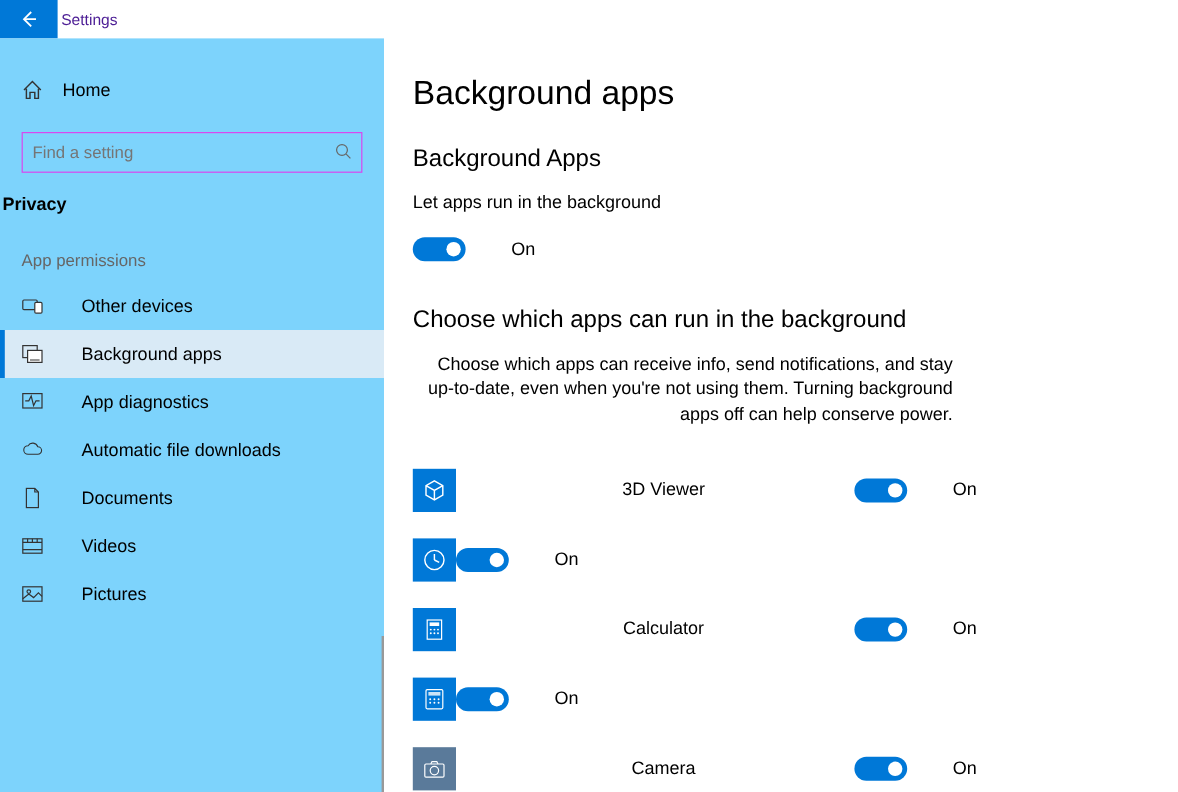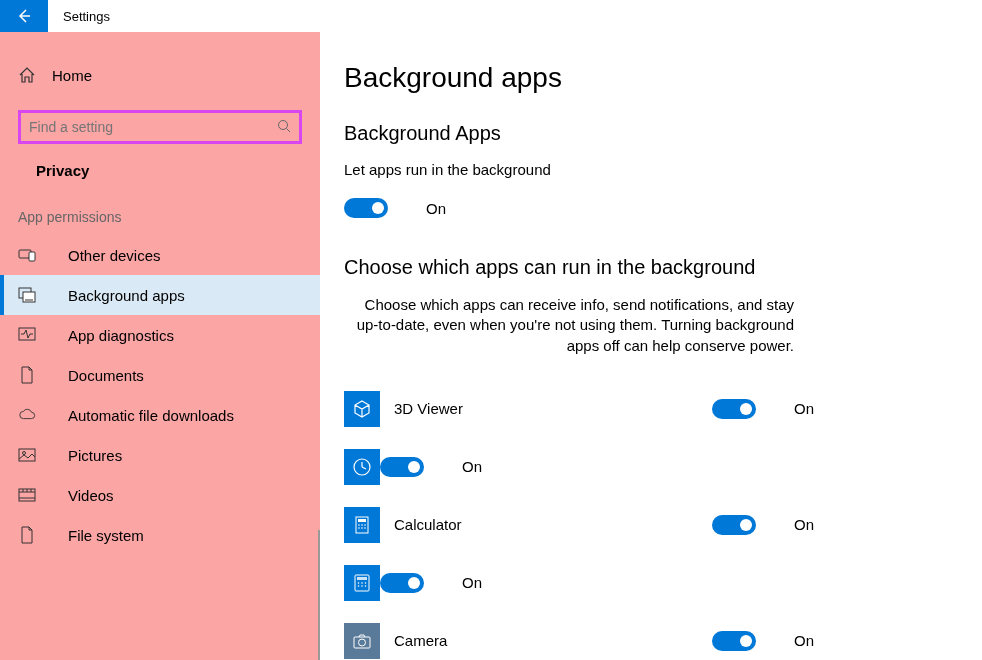--- a/index.html
+++ b/index.html
@@ -21,64 +21,64 @@
   .back-btn {
     width: 48px;
     height: 32px;
     background: #0078d7;
     display: flex;
     align-items: center;
     justify-content: center;
     color: #fff;
   }
   .title-text {
-    padding-left: 15px;
+    padding-left: 3px;
     font-size: 13px;
-    color: #000000;
+    color: #4c1d95;
   }
   .layout {
     display: flex;
     height: calc(100% - 32px);
   }
   .sidebar {
     width: 320px;
     padding-top: 26px;
-    background: #fca5a5;
+    background: #7dd3fc;
     border-right: none;
     position: relative;
   }
   .home-row {
     display: flex;
     align-items: center;
     padding: 8px 18px;
     gap: 16px;
     margin-bottom: 18px;
   }
   .home-row .icon { width: 18px; height: 18px; display:flex;align-items:center;justify-content:center;}
   .home-label { font-size: 15px; }
   .search-box {
     margin: 0 18px 18px 18px;
     height: 34px;
-    border: 3px solid #d946ef;
+    border: 1px solid #d946ef;
     display: flex;
     align-items: center;
     padding: 0 8px;
     justify-content: space-between;
   }
   .search-box input {
     border: none;
     outline: none;
     font-size: 14px;
     flex: 1;
     color: #666;
     background: transparent;
   }
   .search-icon { color: #666; font-size: 14px; }
   .category-label {
-    padding: 0 18px 30px 36px;
+    padding: 0 18px 30px 2px;
     font-weight: 600;
     font-size: 15px;
   }
   .group-label {
     padding: 0 18px 10px 18px;
     color: #666;
     font-size: 14px;
   }
   .nav-item {
     display: flex;
@@ -152,20 +152,21 @@
     max-width: 450px;
     margin-bottom: 24px;
     line-height: 1.35;
     text-align: right;
   }
   .app-row {
     display: flex;
     align-items: center;
     padding: 11px 0;
     max-width: 470px;
+    text-align: center;
   }
   .app-icon {
     width: 36px;
     height: 36px;
     background: #0078d7;
     display: flex;
     align-items: center;
     justify-content: center;
     flex-shrink: 0;
     color:#fff;
@@ -252,69 +253,61 @@
         <svg width="18" height="16" viewBox="0 0 18 16">
             <rect x="1" y="1" width="16" height="12" stroke="#333" fill="none"></rect>
             <polyline points="3,7 6,7 8,3 10,11 12,7 15,7" stroke="#333" fill="none"></polyline>
           </svg>
       </span>
       <span>App diagnostics</span>
     </div>
 
     <div class="nav-item">
       <span class="icon">
+        <svg width="20" height="14" viewBox="0 0 20 14">
+            <path d="M6 11 A4 4 0 0 1 6 3 A5 5 0 0 1 15 4 A3.5 3.5 0 0 1 15 11 Z" stroke="#333" fill="none"></path>
+          </svg>
+      </span>
+      <span>Automatic file downloads</span>
+    </div>
+
+    <div class="nav-item">
+      <span class="icon">
         <svg width="14" height="18" viewBox="0 0 14 18">
             <path d="M2 1 H9 L12 4 V17 H2 Z M9 1 V4 H12" stroke="#333" fill="none"></path>
           </svg>
       </span>
       <span>Documents</span>
-    </div>
-
-    <div class="nav-item">
-      <span class="icon">
-        <svg width="20" height="14" viewBox="0 0 20 14">
-            <path d="M6 11 A4 4 0 0 1 6 3 A5 5 0 0 1 15 4 A3.5 3.5 0 0 1 15 11 Z" stroke="#333" fill="none"></path>
-          </svg>
-      </span>
-      <span>Automatic file downloads</span>
-    </div>
-
-    <div class="nav-item">
-      <span class="icon">
-        <svg width="18" height="14" viewBox="0 0 18 14">
-            <rect x="1" y="1" width="16" height="12" stroke="#333" fill="none"></rect>
-            <circle cx="6" cy="5" r="1.5" stroke="#333" fill="none"></circle>
-            <polyline points="1,11 6,7 10,10 14,6 17,9" stroke="#333" fill="none"></polyline>
-          </svg>
-      </span>
-      <span>Pictures</span>
     </div>
 
     <div class="nav-item">
       <span class="icon">
         <svg width="18" height="14" viewBox="0 0 18 14">
             <rect x="1" y="1" width="16" height="12" stroke="#333" fill="none"></rect>
             <line x1="1" y1="4" x2="17" y2="4" stroke="#333"></line>
             <line x1="1" y1="10" x2="17" y2="10" stroke="#333"></line>
             <line x1="5" y1="1" x2="5" y2="4" stroke="#333"></line>
             <line x1="9" y1="1" x2="9" y2="4" stroke="#333"></line>
             <line x1="13" y1="1" x2="13" y2="4" stroke="#333"></line>
           </svg>
       </span>
       <span>Videos</span>
     </div>
 
     <div class="nav-item">
       <span class="icon">
-        <svg width="14" height="18" viewBox="0 0 14 18">
-            <path d="M2 1 H9 L12 4 V17 H2 Z M9 1 V4 H12" stroke="#333" fill="none"></path>
-          </svg>
-      </span>
-      <span>File system</span>
-    </div>
+        <svg width="18" height="14" viewBox="0 0 18 14">
+            <rect x="1" y="1" width="16" height="12" stroke="#333" fill="none"></rect>
+            <circle cx="6" cy="5" r="1.5" stroke="#333" fill="none"></circle>
+            <polyline points="1,11 6,7 10,10 14,6 17,9" stroke="#333" fill="none"></polyline>
+          </svg>
+      </span>
+      <span>Pictures</span>
+    </div>
+
 
     <div class="scroll-indicator"></div>
   </div>
 
   <div class="content">
     <h1 class="page-title">Background apps</h1>
 
     <h2 class="section-heading">Background Apps</h2>
     <div class="setting-label">Let apps run in the background</div>
     <div class="master-row">

